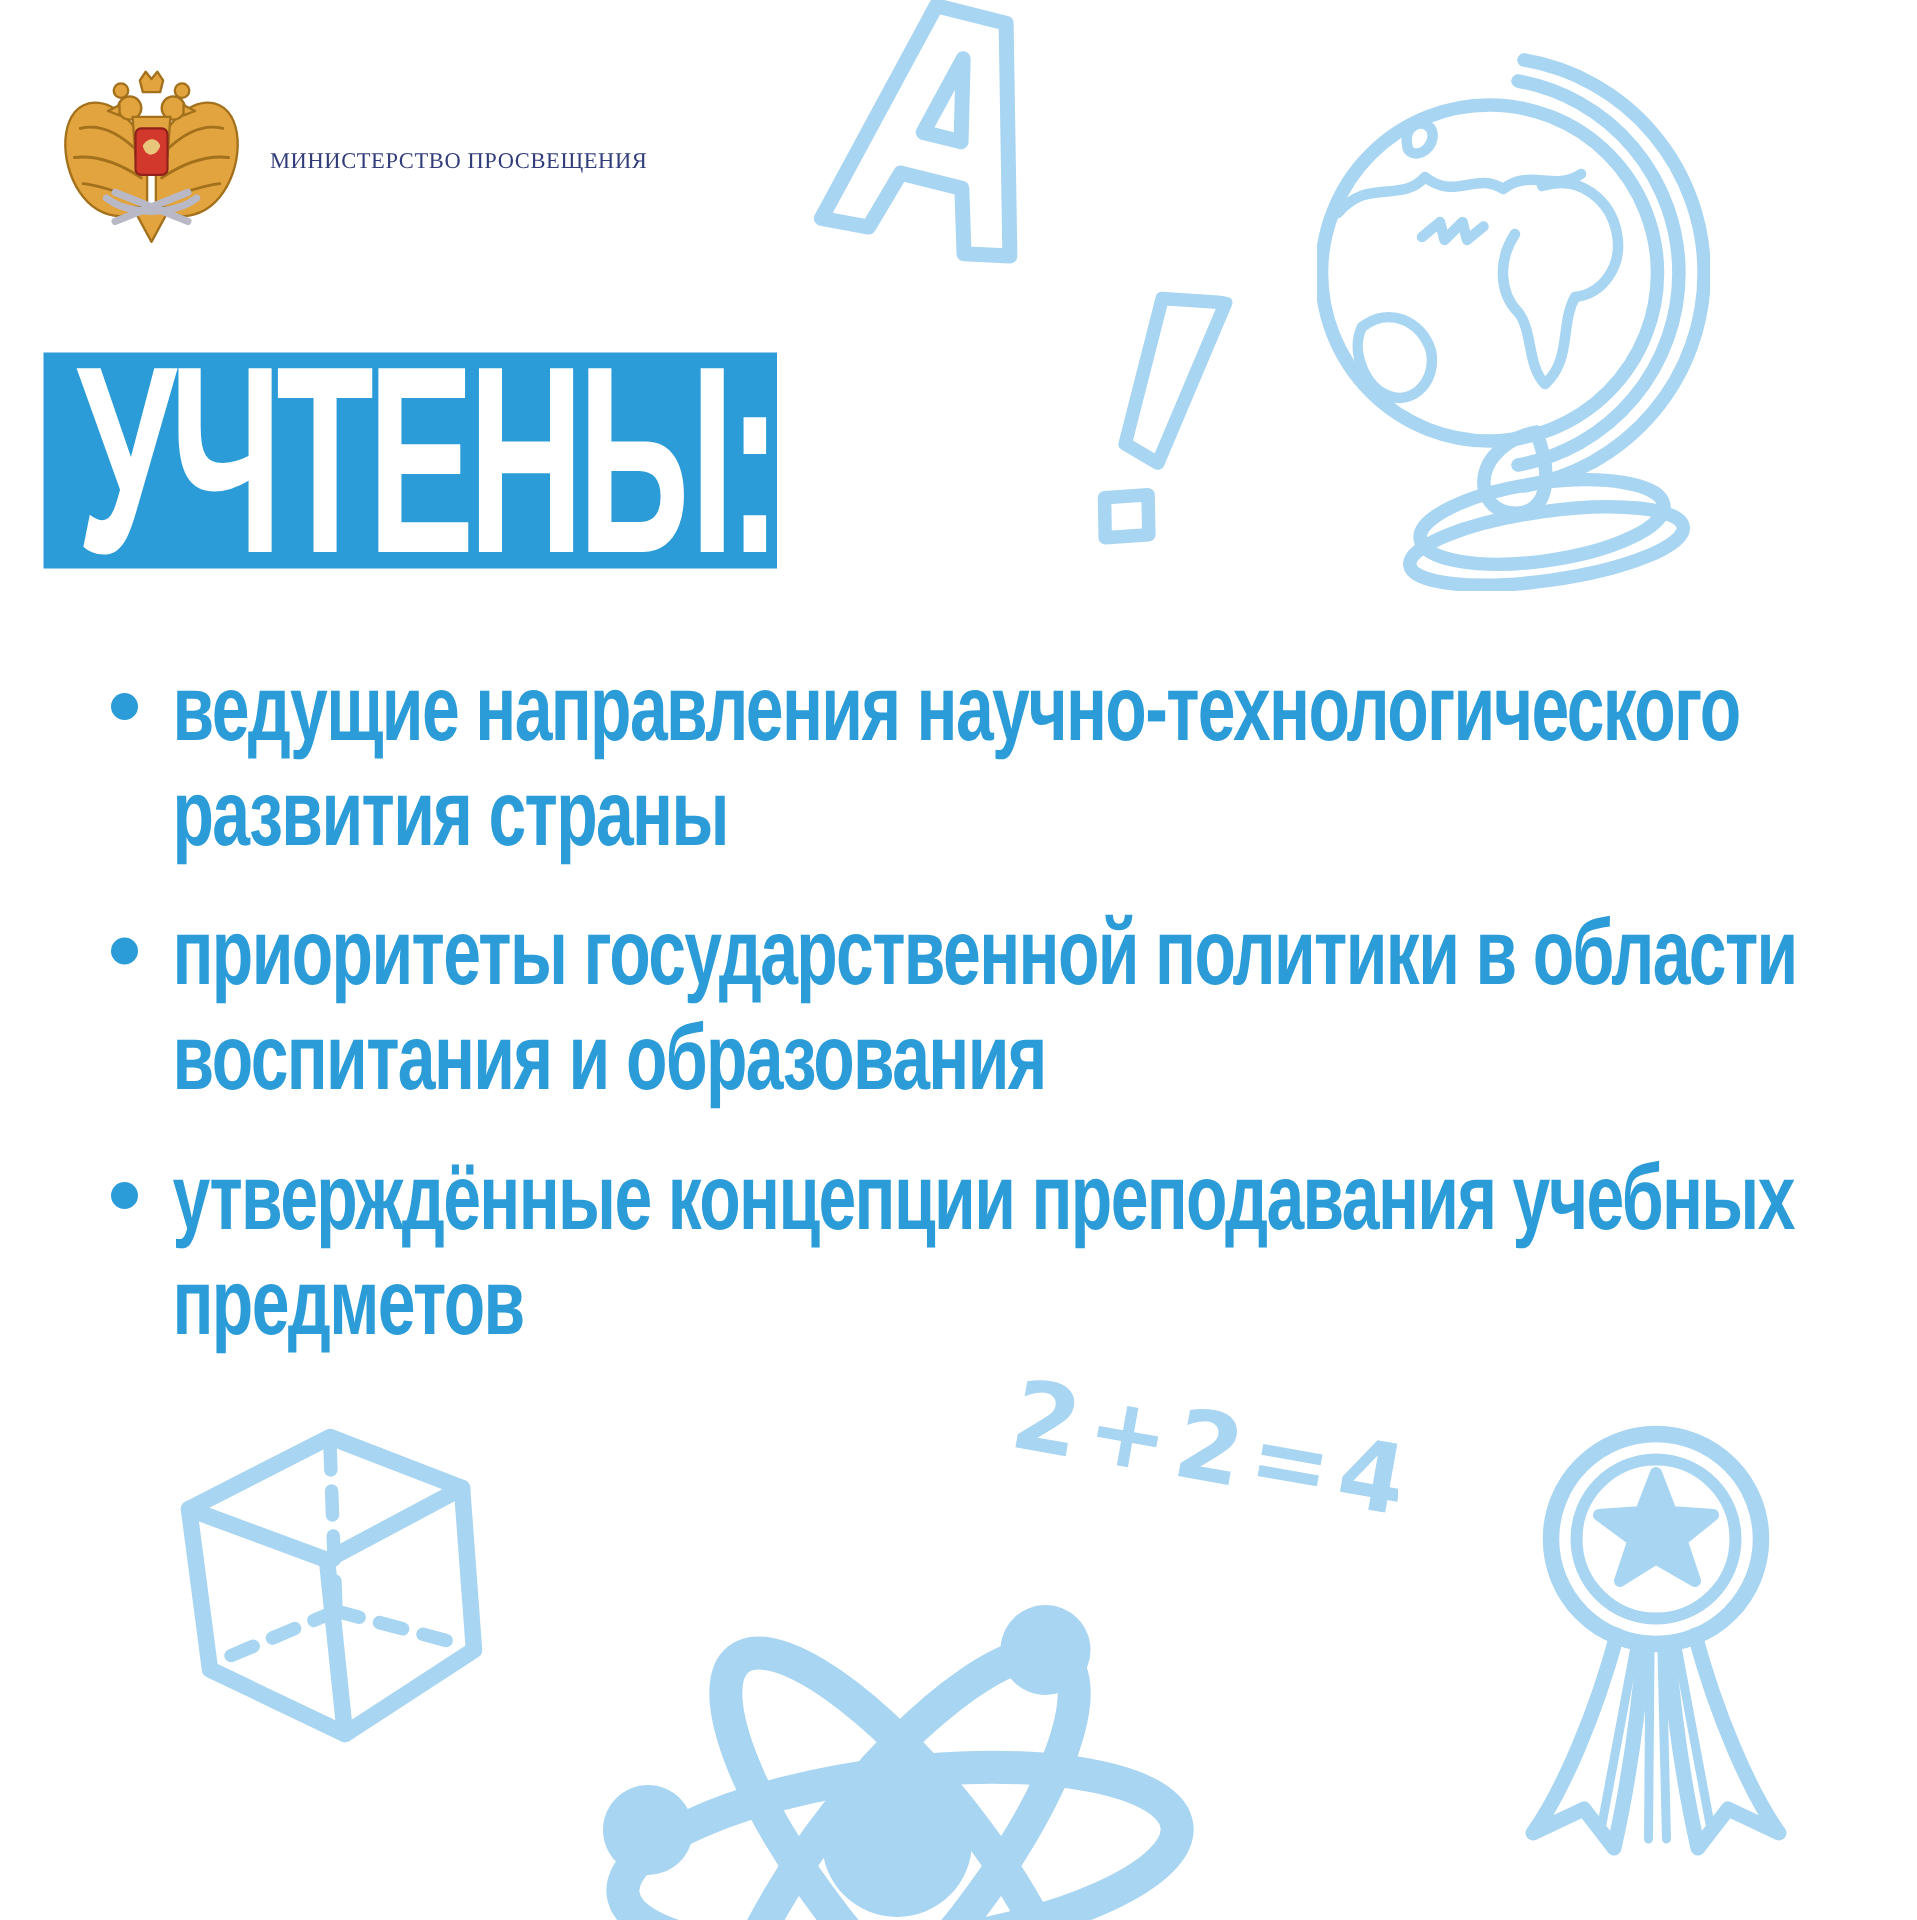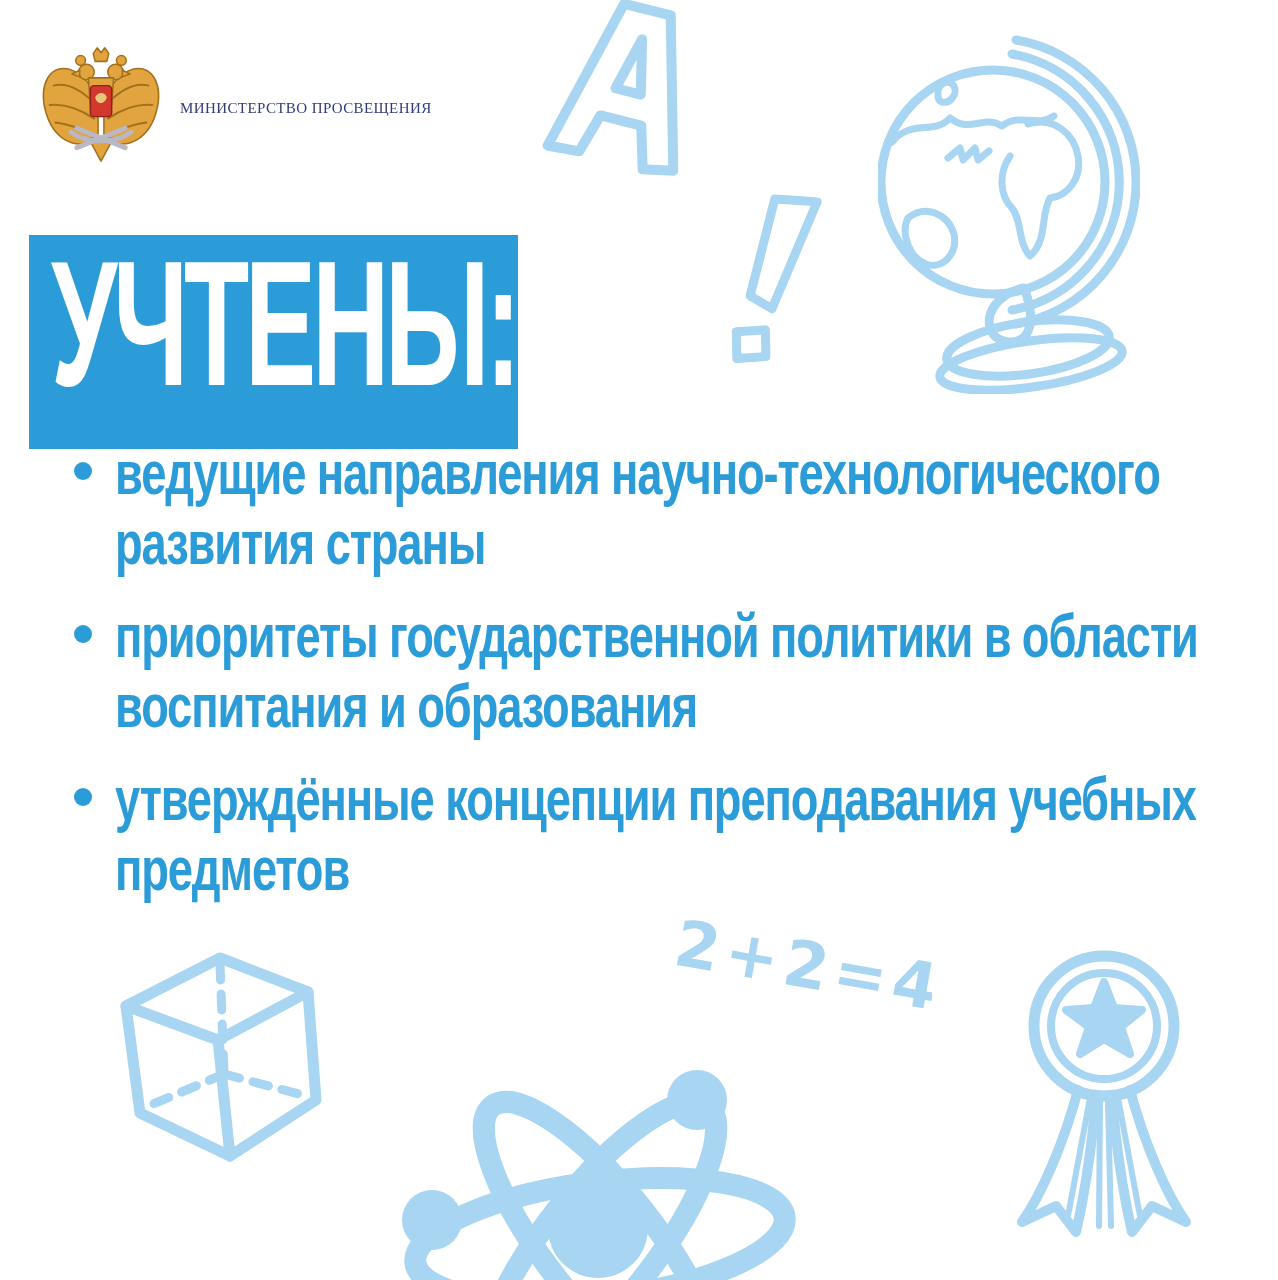--- a/index.html
+++ b/index.html
@@ -6,22 +6,22 @@
   .poster{position:relative;width:1278px;height:1280px;background:#ffffff;overflow:hidden;
           font-family:"Liberation Sans",sans-serif;}
 
   
   .brand{position:absolute;left:38px;top:44px;display:flex;gap:16px;}
   .emblem{width:126px;height:122px;flex:none;}
   .brand-name{margin-top:52px;font-family:"Liberation Serif",serif;font-weight:normal;
               font-size:15px;line-height:25.5px;color:#313c7a;letter-spacing:.4px;}
 
   
-  .title-banner{position:absolute;left:29px;top:235px;width:489px;height:214px;
-                background:#2b9cd8;display:flex;align-items:flex-start;}
+  .title-banner{position:absolute;left:29px;top:235px;width:489px;height:144px;
+                background:#2b9cd8;display:flex;align-items:center;}
   .title-text{display:inline-block;margin-left:22px;color:#ffffff;font-weight:bold;
               font-size:178px;line-height:1;letter-spacing:-7px;white-space:nowrap;
               transform:scaleX(0.60);transform-origin:left center;}
 
   
   .bullets{position:absolute;left:74px;top:438px;margin:0;padding:0;list-style:none;
            display:flex;flex-direction:column;row-gap:23px;}
   .bullet{display:flex;}
   .dot{flex:none;width:18px;height:18px;border-radius:50%;background:#2b9cd8;
        margin-top:24px;margin-right:23px;}

